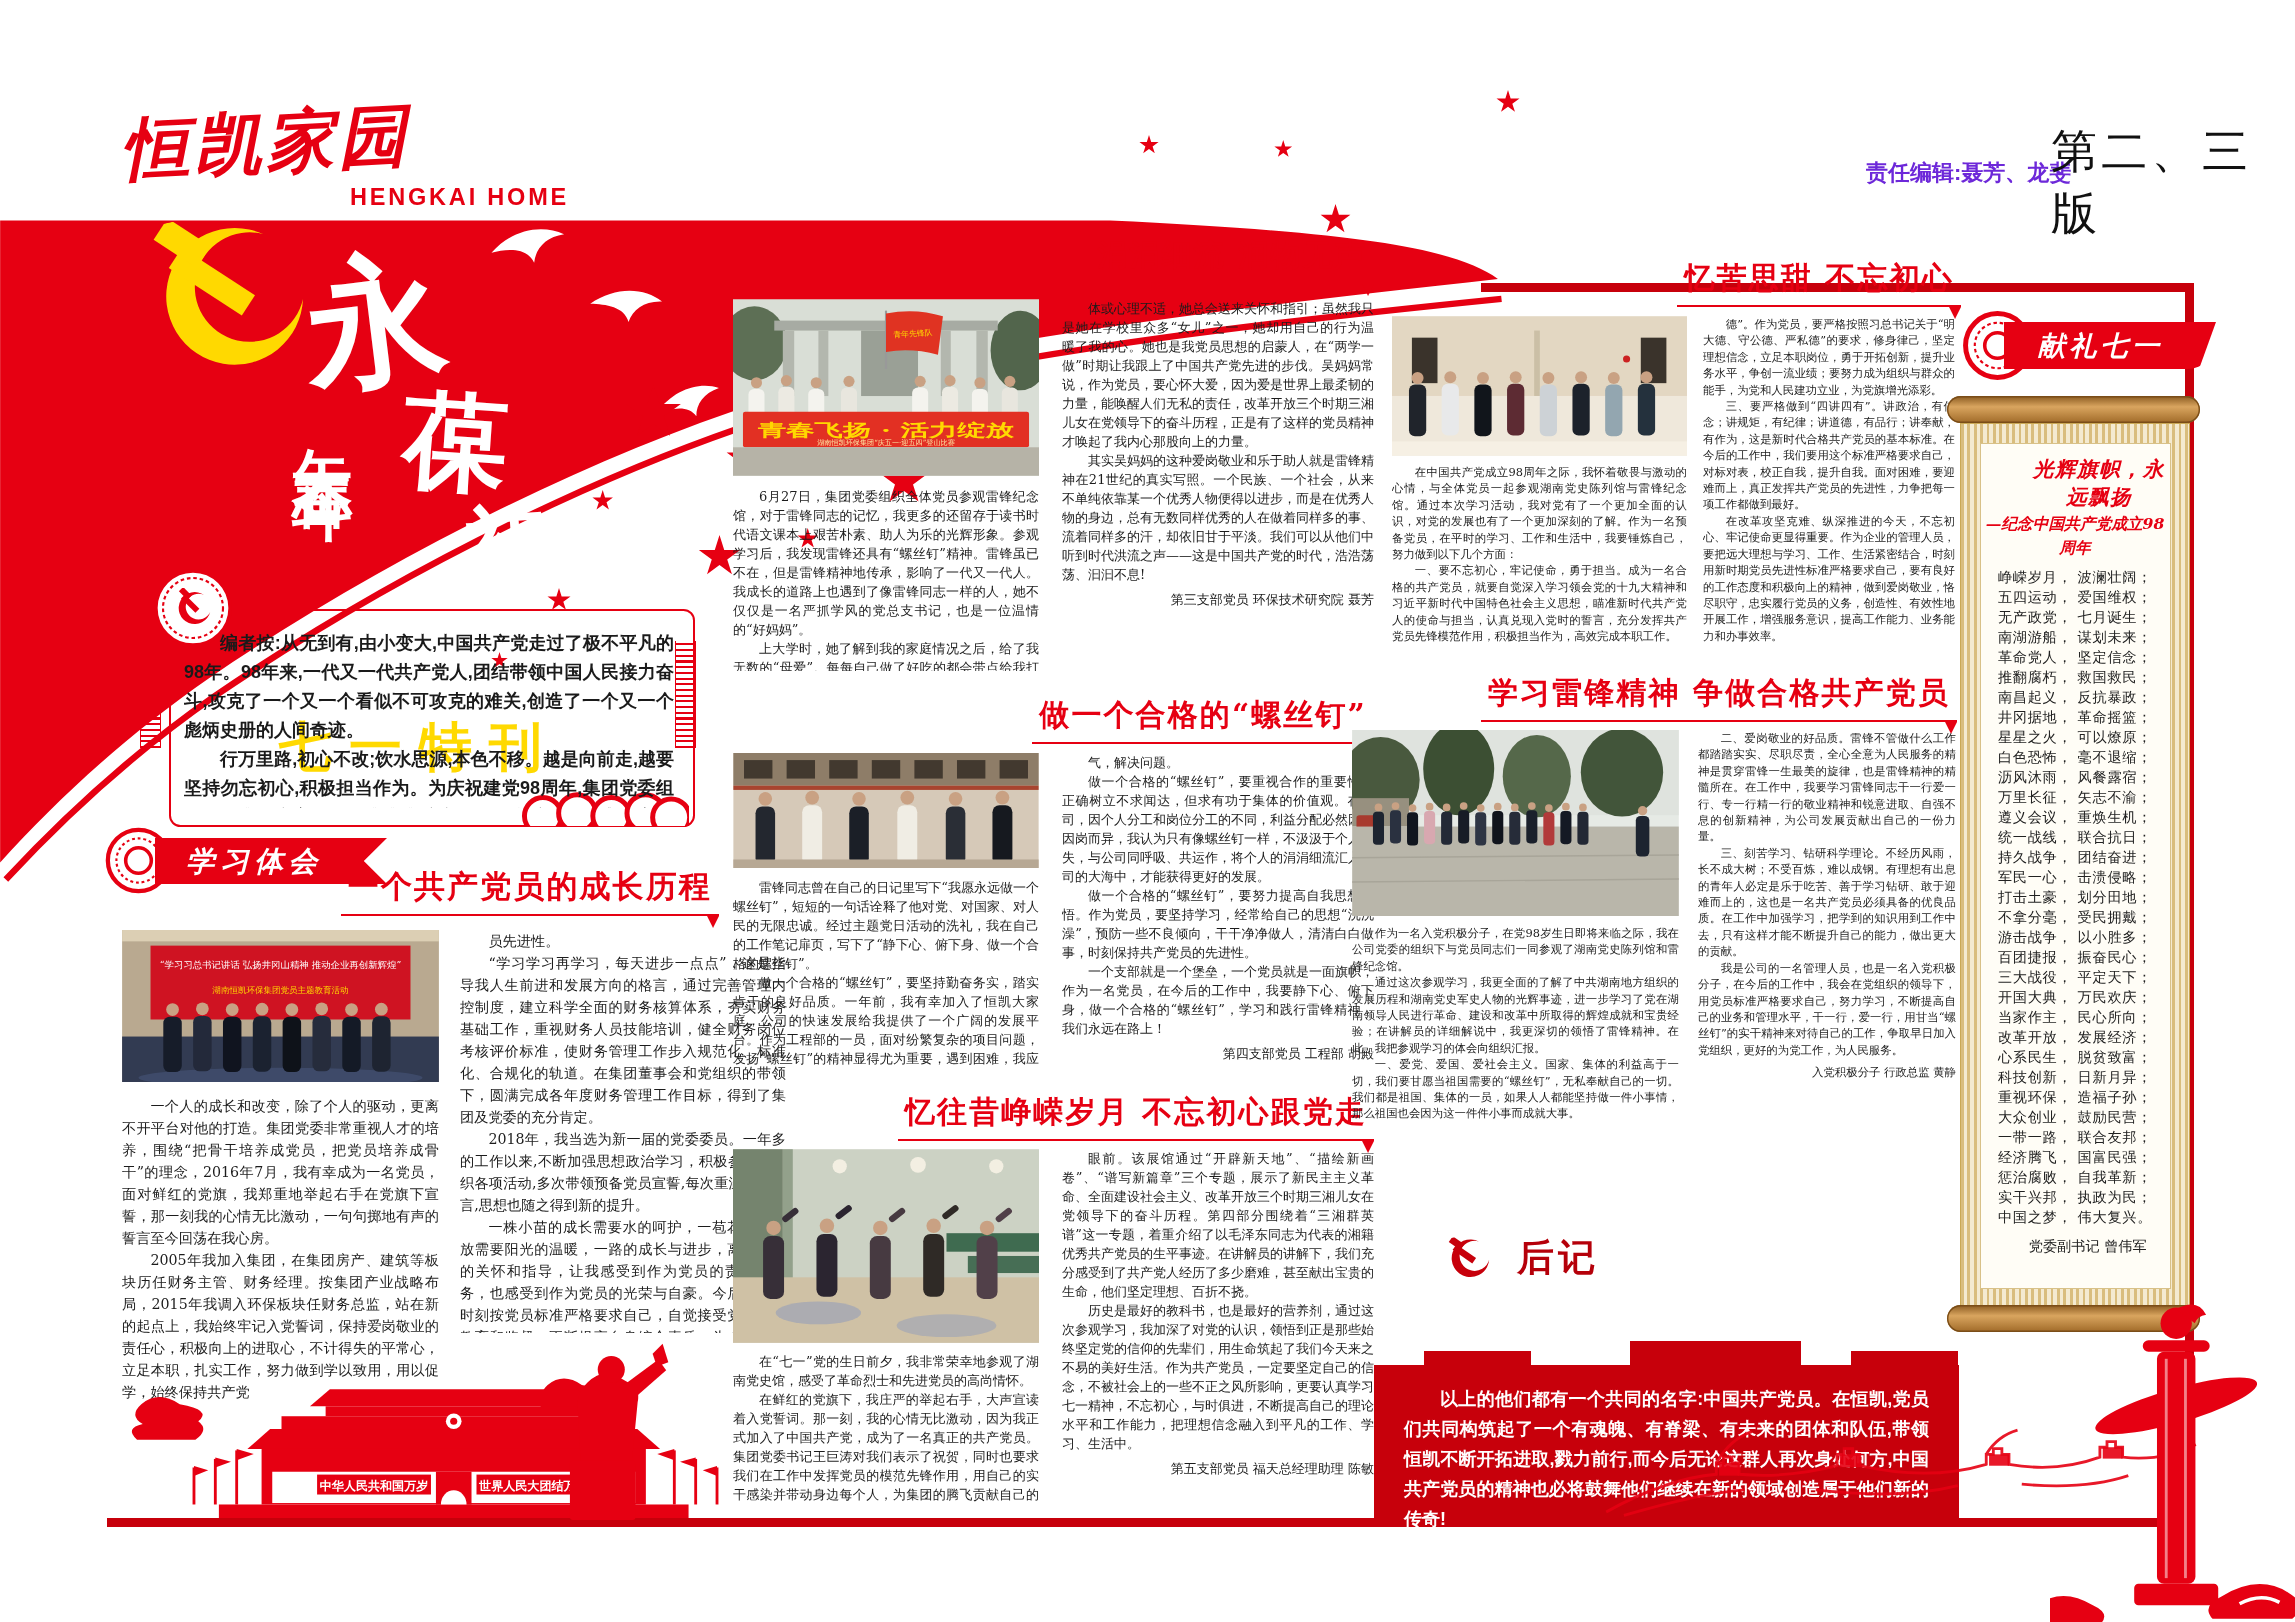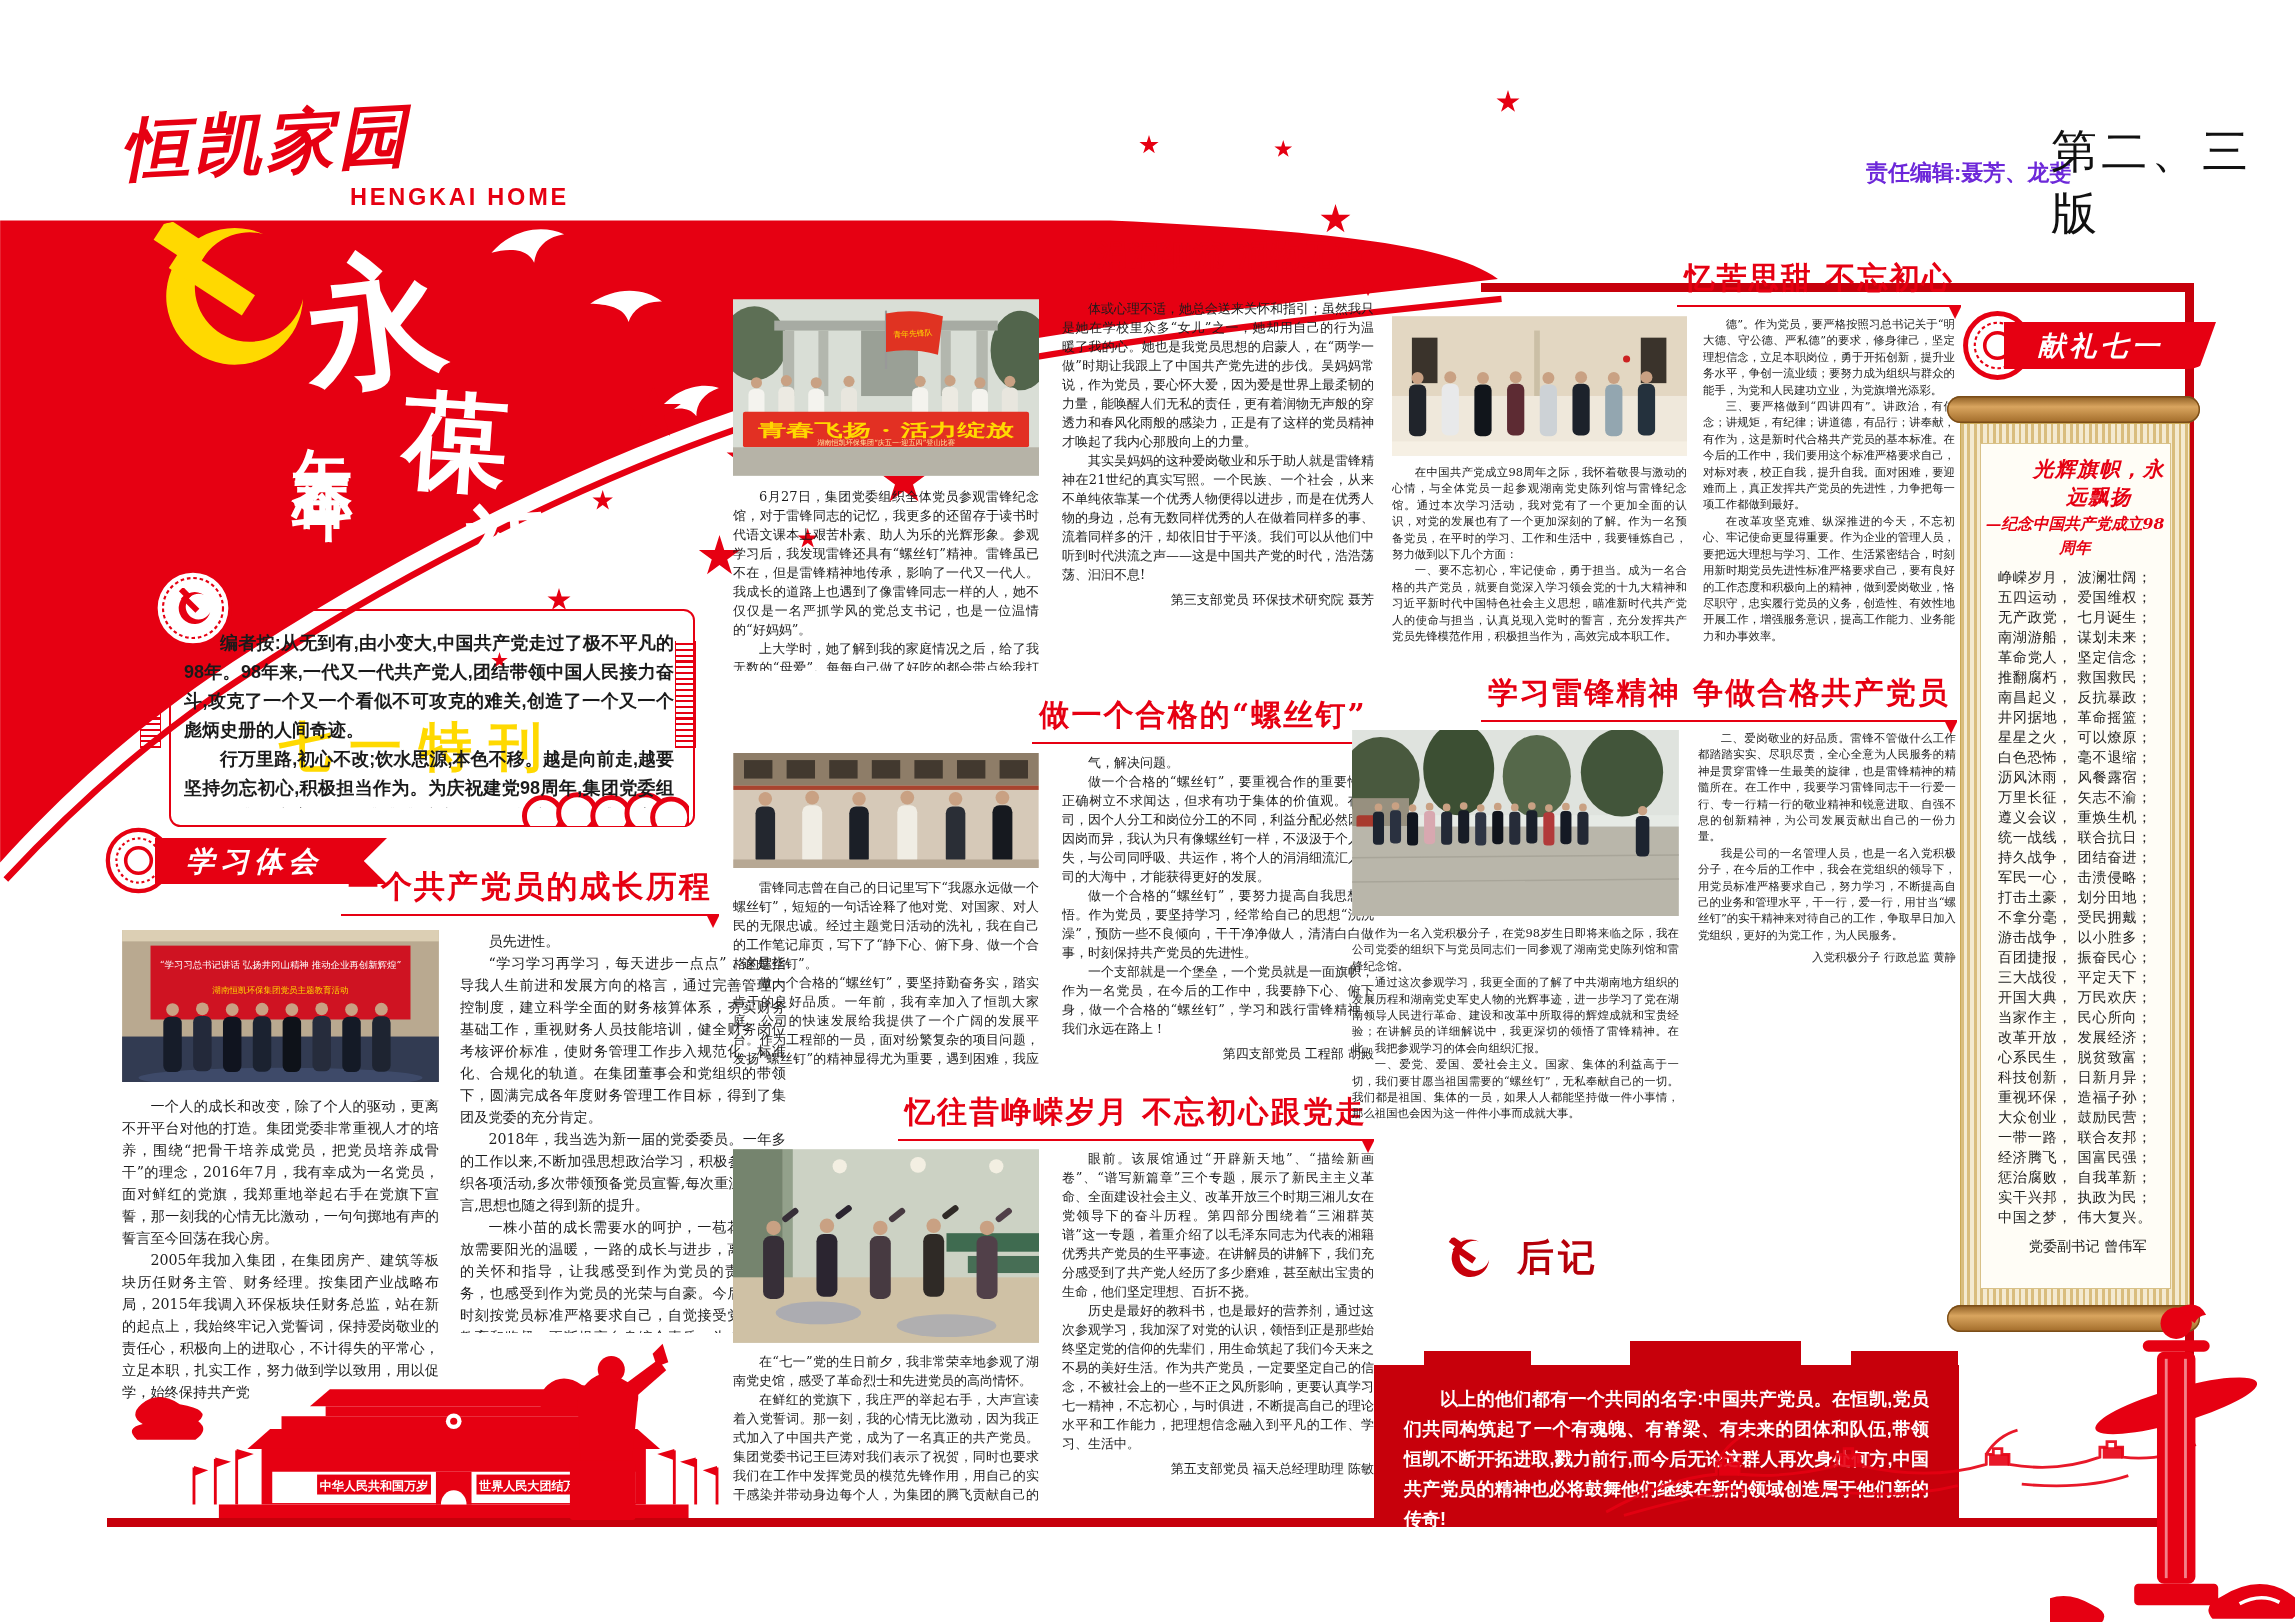--- a/index.html
+++ b/index.html
@@ -223,21 +223,21 @@
     <text x="215" y="192" text-anchor="middle" font-size="24" font-weight="bold" fill="#ffd900" textLength="360" lengthAdjust="spacingAndGlyphs">青春飞扬 · 活力绽放</text>
     <text x="215" y="205" text-anchor="middle" font-size="10" fill="#ffe8a6">湖南恒凯环保集团“庆五一·迎五四”登山比赛</text>
     <rect y="208" width="430" height="40" fill="#b6b3a7"></rect>
   </svg>
   <div class="abs body-text tb" style="left:733px;top:487px;width:306px;height:184px">
       <p class="para">6月27日，集团党委组织全体党员参观雷锋纪念馆，对于雷锋同志的记忆，我更多的还留存于读书时代语文课本上艰苦朴素、助人为乐的光辉形象。参观学习后，我发现雷锋还具有“螺丝钉”精神。雷锋虽已不在，但是雷锋精神地传承，影响了一代又一代人。我成长的道路上也遇到了像雷锋同志一样的人，她不仅仅是一名严抓学风的党总支书记，也是一位温情的“好妈妈”。</p>
       <p class="para">上大学时，她了解到我的家庭情况之后，给了我无数的“母爱”。每每自己做了好吃的都会带点给我打牙祭，也会时常关注我的动态，我稍有点身</p>
     </div>
   <div class="abs body-text tb" style="left:1062px;top:299px;width:312px;height:372px">
     <div>
-        <p class="para">体或心理不适，她总会送来关怀和指引；虽然我只是她在学校里众多“女儿”之一，她却用自己的行为温暖了我的心。她也是我党员思想的启蒙人，在“两学一做”时期让我跟上了中国共产党先进的步伐。吴妈妈常说，作为党员，要心怀大爱，因为爱是世界上最柔韧的力量，能唤醒人们无私的责任，更有着润物无声般的穿透力和春风化雨般的感染力，正是有了这样的党员精神才唤起了我内心那股向上的力量。</p>
+        <p class="para">体或心理不适，她总会送来关怀和指引；虽然我只是她在学校里众多“女儿”之一，她却用自己的行为温暖了我的心。她也是我党员思想的启蒙人，在“两学一做”时期让我跟上了中国共产党先进的步伐。吴妈妈常说，作为党员，要心怀大爱，因为爱是世界上最柔韧的力量，能唤醒人们无私的责任，改革开放三个时期三湘儿女在党领导下的奋斗历程，正是有了这样的党员精神才唤起了我内心那股向上的力量。</p>
         <p class="para">其实吴妈妈的这种爱岗敬业和乐于助人就是雷锋精神在21世纪的真实写照。一个民族、一个社会，从来不单纯依靠某一个优秀人物便得以进步，而是在优秀人物的身边，总有无数同样优秀的人在做着同样多的事、流着同样多的汗，却依旧甘于平淡。我们可以从他们中听到时代洪流之声——这是中国共产党的时代，浩浩荡荡、汩汩不息!</p>
       </div>
     <div class="sig">第三支部党员 环保技术研究院 聂芳</div>
   </div>
 
   <div class="abs htitle" style="left:733px;top:695px;width:641px;font-size:30px">
     <span class="t">做一个合格的“螺丝钉”</span>
     <div class="harrow">▼</div>
   </div>
   <svg class="abs" style="left:733px;top:753px" width="306" height="115" viewBox="0 0 430 162">
@@ -383,20 +383,21 @@
     </g>
   </svg>
   <div class="abs body-text tc" style="left:1352px;top:925px;width:327px;height:208px">
       <p class="para">作为一名入党积极分子，在党98岁生日即将来临之际，我在公司党委的组织下与党员同志们一同参观了湖南党史陈列馆和雷锋纪念馆。</p>
       <p class="para">通过这次参观学习，我更全面的了解了中共湖南地方组织的发展历程和湖南党史军史人物的光辉事迹，进一步学习了党在湖南领导人民进行革命、建设和改革中所取得的辉煌成就和宝贵经验；在讲解员的详细解说中，我更深切的领悟了雷锋精神。在此，我把参观学习的体会向组织汇报。</p>
       <p class="para">一、爱党、爱国、爱社会主义。国家、集体的利益高于一切，我们要甘愿当祖国需要的“螺丝钉”，无私奉献自己的一切。我们都是祖国、集体的一员，如果人人都能坚持做一件小事情，那么祖国也会因为这一件件小事而成就大事。</p>
     </div>
   <div class="abs body-text tc" style="left:1698px;top:730px;width:258px;height:403px">
     <div>
         <p class="para">二、爱岗敬业的好品质。雷锋不管做什么工作都踏踏实实、尽职尽责，全心全意为人民服务的精神是贯穿雷锋一生最美的旋律，也是雷锋精神的精髓所在。在工作中，我要学习雷锋同志干一行爱一行、专一行精一行的敬业精神和锐意进取、自强不息的创新精神，为公司发展贡献出自己的一份力量。</p>
+        <p class="para">三、刻苦学习、钻研科学理论。不经历风雨，长不成大树；不受百炼，难以成钢。有理想有出息的青年人必定是乐于吃苦、善于学习钻研、敢于迎难而上的，这也是一名共产党员必须具备的优良品质。在工作中加强学习，把学到的知识用到工作中去，只有这样才能不断提升自己的能力，做出更大的贡献。</p>
         <p class="para">我是公司的一名管理人员，也是一名入党积极分子，在今后的工作中，我会在党组织的领导下，用党员标准严格要求自己，努力学习，不断提高自己的业务和管理水平，干一行，爱一行，用甘当“螺丝钉”的实干精神来对待自己的工作，争取早日加入党组织，更好的为党工作，为人民服务。</p>
       </div>
     <div class="sig">入党积极分子 行政总监 黄静</div>
   </div>
 
   <div class="abs" style="left:1445px;top:1233px;display:flex;align-items:center">
     <svg width="47" height="47" viewBox="0 0 100 100" style="transform:rotate(-10deg)">
         <use href="#hs" style="color:#c7000b"></use>
       </svg>
     <span class="ps-label" style="margin-left:25px">后记</span>

